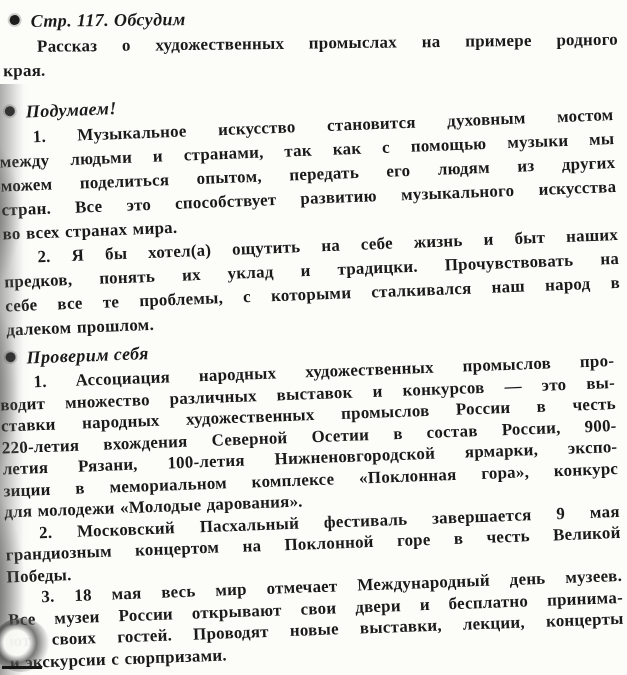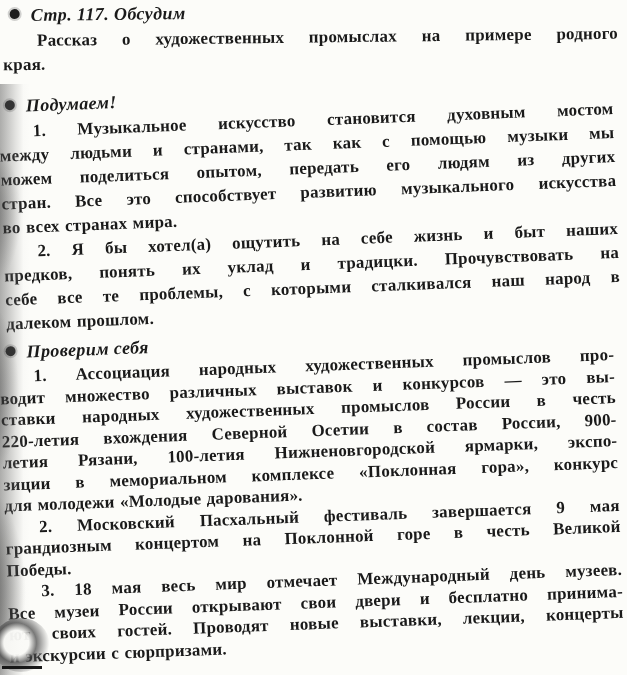--- a/index.html
+++ b/index.html
@@ -8,21 +8,21 @@
     width: 627px;
     height: 675px;
     background: #fcfcf9;
     overflow: hidden;
     font-family: "Liberation Serif", serif;
     color: #1a1a1a;
   }
   .content {
     position: absolute;
     left: 0; top: 0; right: 0;
-    padding: 4px 9px 0 3px;
+    padding: 10px 9px 0 3px;
     z-index: 1;
     font-family: Liberation Serif, serif;
   }
   .sec { position: relative; }
   .sec-discuss { transform: rotate(-0.7deg); transform-origin: 20px 50%; margin-bottom: 18px; }
   .sec-think   { transform: rotate(-2.2deg); transform-origin: 14px 60%; margin-bottom: 5px; }
   .sec-check   { transform: rotate(-2.1deg); transform-origin: 14px 40%; }
   .heading {
     position: relative;
     margin: 0 0 3px 28px;

